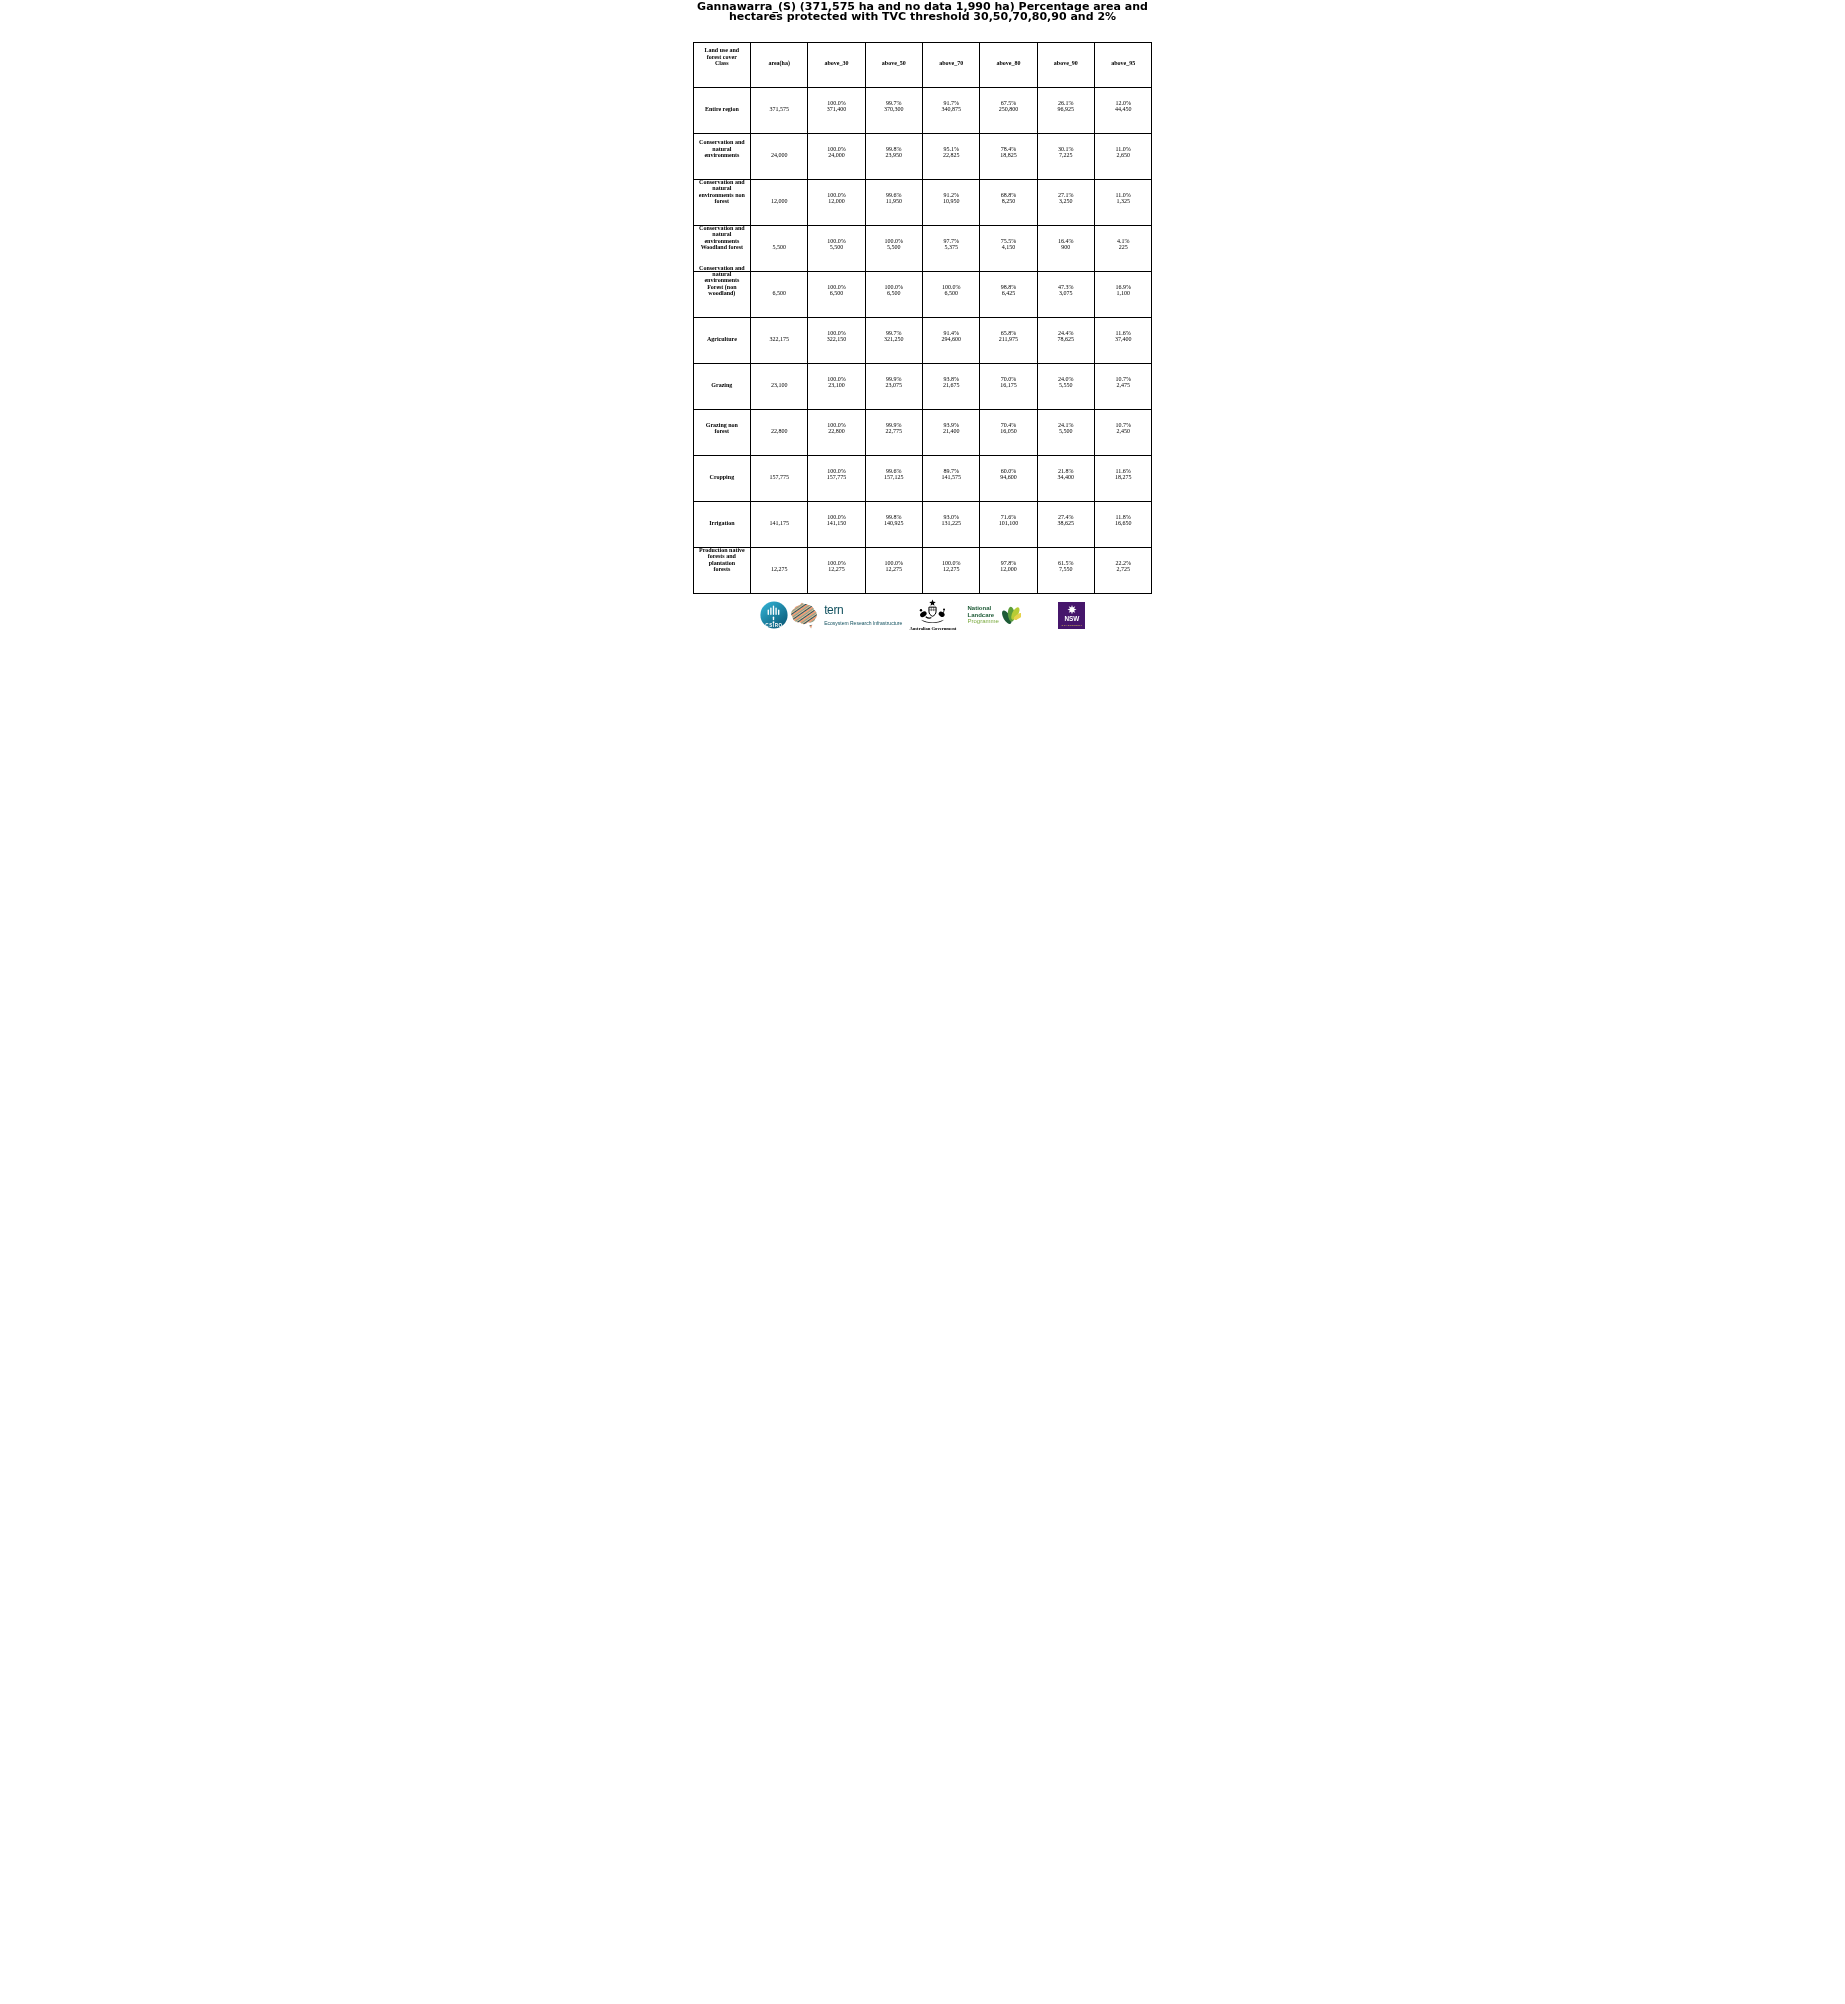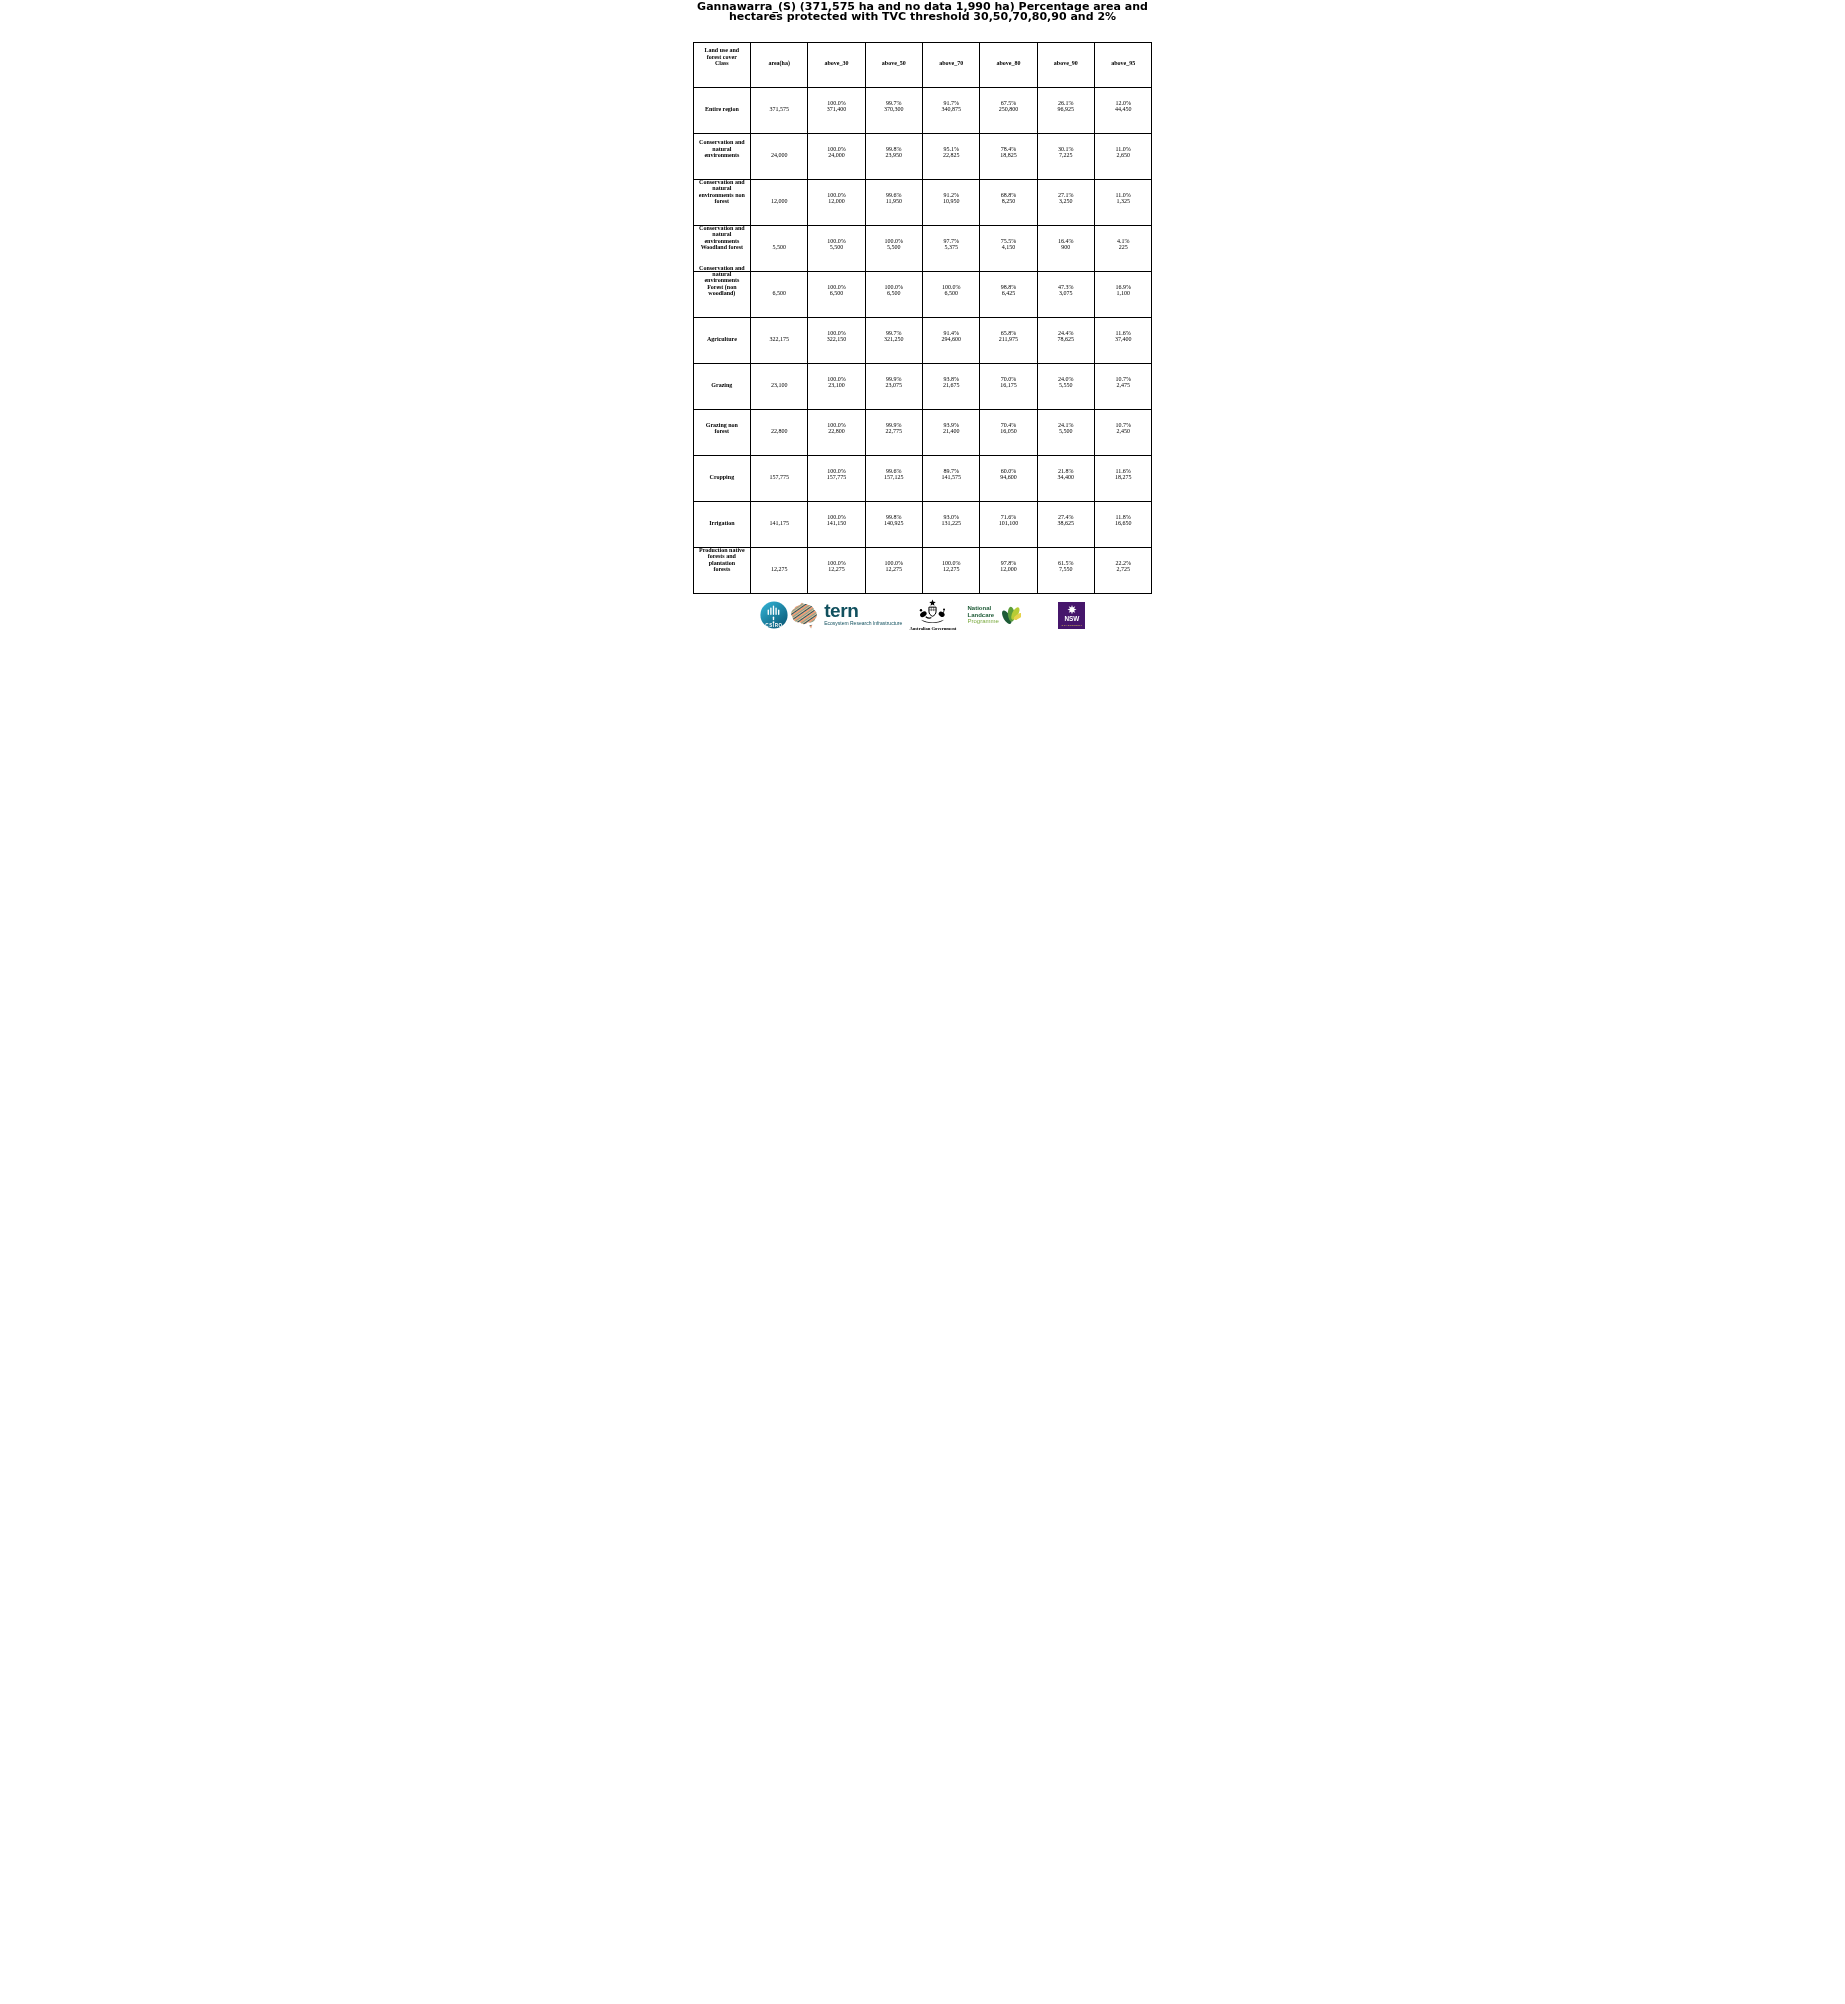--- a/index.html
+++ b/index.html
@@ -18,21 +18,21 @@
          display:flex;flex-direction:column;justify-content:flex-end;align-items:center;
          text-align:center;}
   .header .inner{height:23px;}
   .txt{font-size:6px;line-height:6.2px;white-space:pre-line;}
   .bold{font-weight:700;}
   
   .footer{position:absolute;top:598px;left:0;right:0;height:34px;
           display:flex;justify-content:center;align-items:center;}
   .lg{flex:0 0 auto;}
   .tern{margin-left:3.2px;color:#11505e;font-family:"Liberation Sans",sans-serif;}
-  .tern-name{font-size:19px;font-weight:700;line-height:13px;letter-spacing:-0.4px;}
+  .tern-name{font-size:12px;font-weight:400;line-height:13px;letter-spacing:-0.4px;}
   .tern-sub{font-size:5px;margin-top:3.6px;white-space:nowrap;}
   .ausgov{margin-left:7.2px;text-align:center;}
   .ausgov-label{font-family:"Liberation Serif",serif;font-weight:700;font-size:4.6px;
                 margin-top:0.4px;white-space:nowrap;}
   .landcare{margin-left:11.2px;display:flex;align-items:center;}
   .lc-text{font-family:"Liberation Sans",sans-serif;line-height:6.4px;}
   .lc1{color:#1d5a36;font-weight:700;font-size:6px;}
   .lc2{color:#7aaa3f;font-size:6px;}
   .lc-leaves{margin-left:1.6px;}
   .nsw{margin-left:37px;width:27px;height:27px;background:#46166b;

